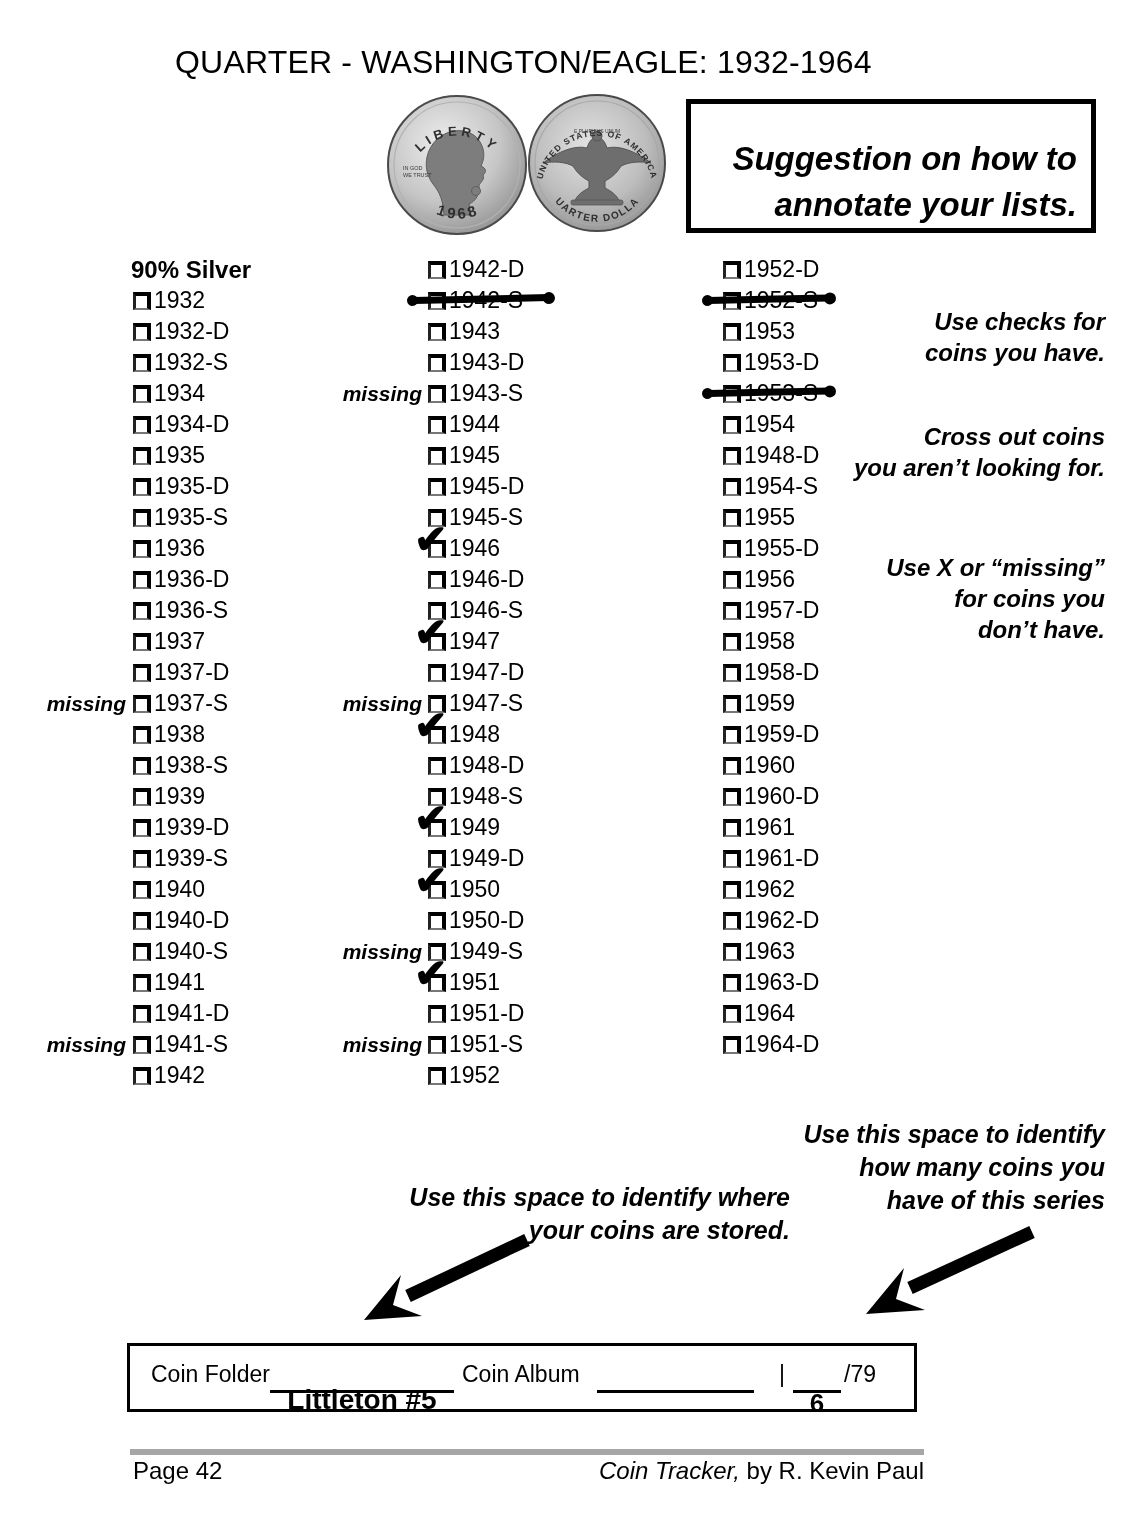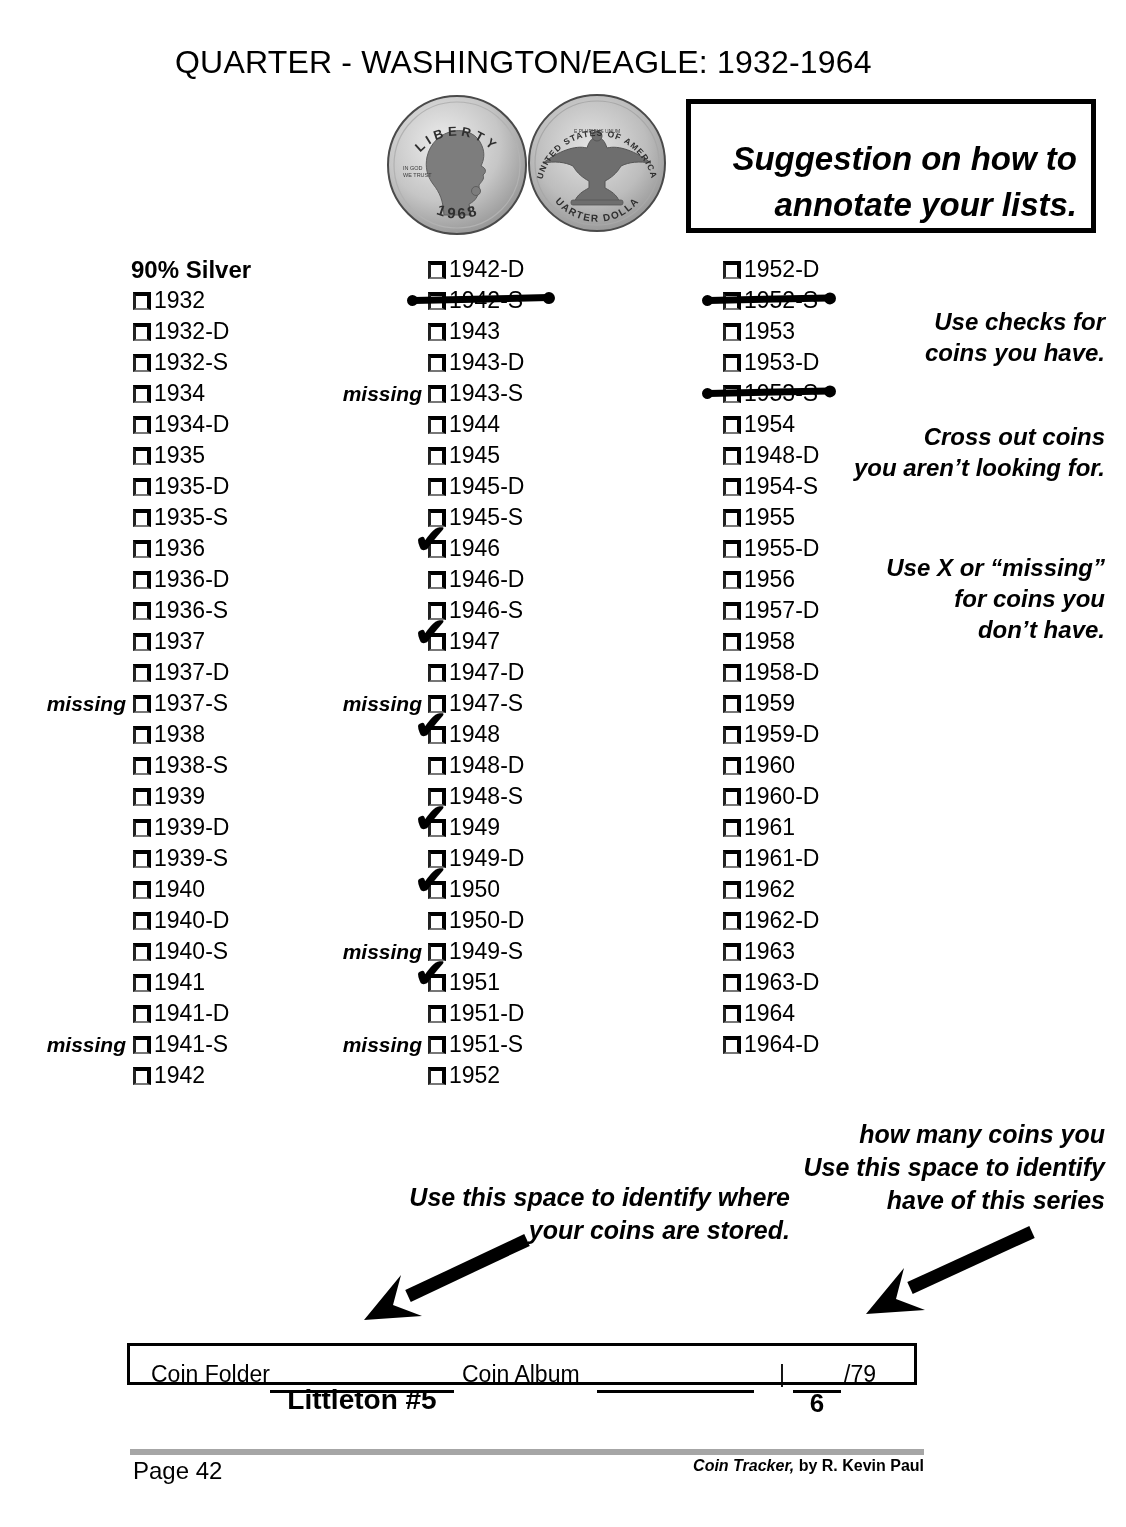--- a/index.html
+++ b/index.html
@@ -40,28 +40,28 @@
   .strike::after{content:"";position:absolute;right:-3px;top:-2.5px;width:12px;height:12px;border-radius:50%;background:#000;}
   
   .note{position:absolute;text-align:right;font-style:italic;font-weight:bold;font-size:24px;line-height:31px;white-space:nowrap;}
   #note-checks{right:21px;top:306px;}
   #note-cross{right:21px;top:421px;}
   #note-x{right:21px;top:552px;}
   .bnote{position:absolute;text-align:right;font-style:italic;font-weight:bold;font-size:25px;line-height:33px;white-space:nowrap;}
   #note-storage{right:336px;top:1181px;}
   #note-count{right:21px;top:1118px;}
   
-  #form-box{left:127px;top:1343px;width:790px;height:42px;border:3px solid #000;box-sizing:border-box;}
+  #form-box{left:127px;top:1343px;width:790px;height:69px;border:3px solid #000;box-sizing:border-box;}
   .flabel{position:absolute;top:15px;font-size:23px;white-space:nowrap;}
   .fline{position:absolute;top:44px;height:3px;background:#000;}
   .fvalue{position:absolute;text-align:center;font-weight:bold;margin-top:36px;}
   
   #footer-rule{left:130px;top:1449px;width:794px;height:6px;background:#a6a6a6;}
   #page-number{left:133px;top:1457px;font-size:24px;}
-  #footer-credit{right:202px;top:1457px;font-size:16px;text-align:right;white-space:nowrap;font-weight:bold;}
+  #footer-credit{right:202px;top:1457px;font-size:24px;text-align:right;white-space:nowrap;}
   .it{font-style:italic;}
 </style>
 </head>
 <body>
 
 <div class="abs" id="page-title">QUARTER -  WASHINGTON/EAGLE: 1932-1964</div>
 
 <svg class="coin" style="left:386px;top:94px;" width="142" height="142" viewBox="0 0 142 142">
   <defs>
     <radialGradient id="gO" cx="40%" cy="35%" r="75%">
@@ -468,22 +468,22 @@
   <div>Use X or “missing”</div>
   <div>for coins you</div>
   <div>don’t have.</div>
 </div>
 
 <div class="bnote" id="note-storage">
   <div>Use this space to identify where</div>
   <div>your coins are stored.</div>
 </div>
 <div class="bnote" id="note-count">
+  <div>Use this space to identify</div>
   <div>how many coins you</div>
-  <div>Use this space to identify</div>
   <div>have of this series</div>
 </div>
 
 <svg class="abs" style="left:352px;top:1230px;" width="190" height="98" viewBox="0 0 190 98">
   <line x1="175" y1="10" x2="56" y2="66" stroke="#000" stroke-width="13"></line>
   <polygon points="12,90 49,45 41,75 70,86" fill="#000"></polygon>
 </svg>
 <svg class="abs" style="left:840px;top:1222px;" width="205" height="102" viewBox="0 0 205 102">
   <line x1="192" y1="10" x2="70" y2="66" stroke="#000" stroke-width="13"></line>
   <polygon points="26,92 64,46 56,77 85,88" fill="#000"></polygon>

